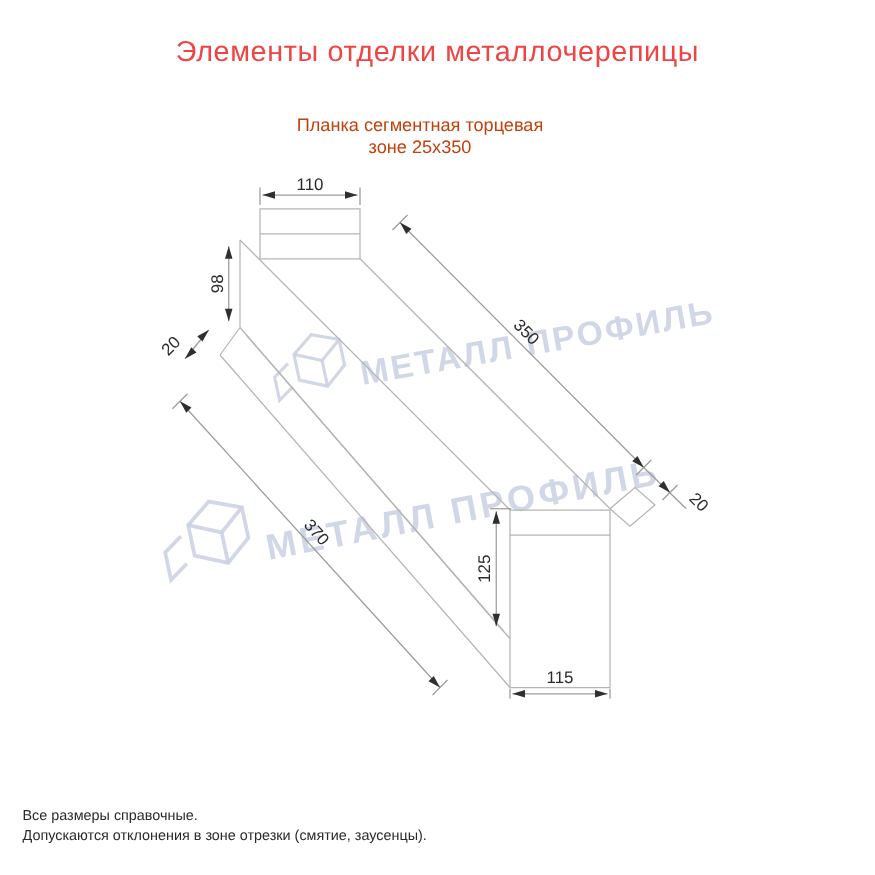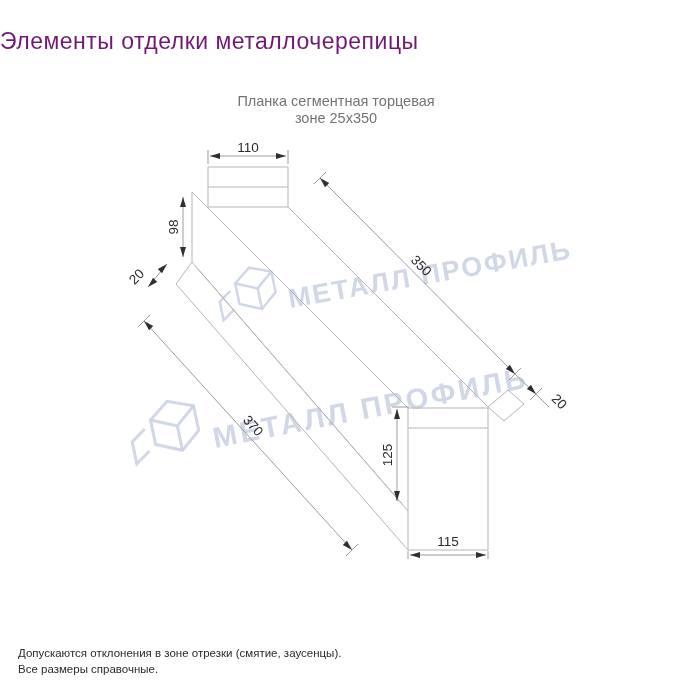--- a/index.html
+++ b/index.html
@@ -1,26 +1,26 @@
 <!DOCTYPE html>
 <html><head>
 <meta charset="utf-8">
 <style>
   html,body{margin:0;padding:0;background:#ffffff;}
   .page{
     position:relative;width:700px;height:700px;background:#ffffff;overflow:hidden;
     font-family:"Liberation Sans","DejaVu Sans",sans-serif;
   }
   .title{
-    position:absolute;top:28px;left:0;width:700px;text-align:left;
-    font-size:23px;font-weight:400;color:#701a75;letter-spacing:0.5px;
+    position:absolute;top:28px;left:0;width:700px;text-align:center;
+    font-size:23px;font-weight:400;color:#ef4444;letter-spacing:0.5px;
   }
   .subtitle{
     position:absolute;top:93px;left:0;width:672px;text-align:center;
-    font-size:14.5px;line-height:17px;color:#737373;font-weight:400;
+    font-size:14.5px;line-height:17px;color:#c2410c;font-weight:400;
   }
   .footnotes{
     position:absolute;left:18px;top:646px;
     font-size:11.5px;line-height:15.5px;color:#2a2a2a;
   }
   svg{position:absolute;left:0;top:0;}
   .part{stroke:#b5b5b5;stroke-width:1;fill:none;}
   .dim{stroke:#9b9b9b;stroke-width:1;fill:none;}
   .arr{fill:#2f2f2f;stroke:none;}
   .dimtext{fill:#2b2b2b;font-size:13.5px;font-family:"Liberation Sans","DejaVu Sans",sans-serif;}
@@ -137,17 +137,17 @@
       <line class="dim" x1="408" y1="551" x2="408" y2="559"></line>
       <line class="dim" x1="488" y1="551" x2="488" y2="559"></line>
       <line class="dim" x1="410" y1="555" x2="486" y2="555"></line>
       <path class="arr" d="M410,555 l10,-3 l0,6 z"></path>
       <path class="arr" d="M486,555 l-10,-3 l0,6 z"></path>
       <text class="dimtext" x="448" y="546" text-anchor="middle">115</text>
     </g>
   </svg>
 
   <div class="footnotes">
+    <div>Все размеры справочные.</div>
     <div>Допускаются отклонения в зоне отрезки (смятие, заусенцы).</div>
-    <div>Все размеры справочные.</div>
   </div>
 
 </div>
 
 </body></html>

